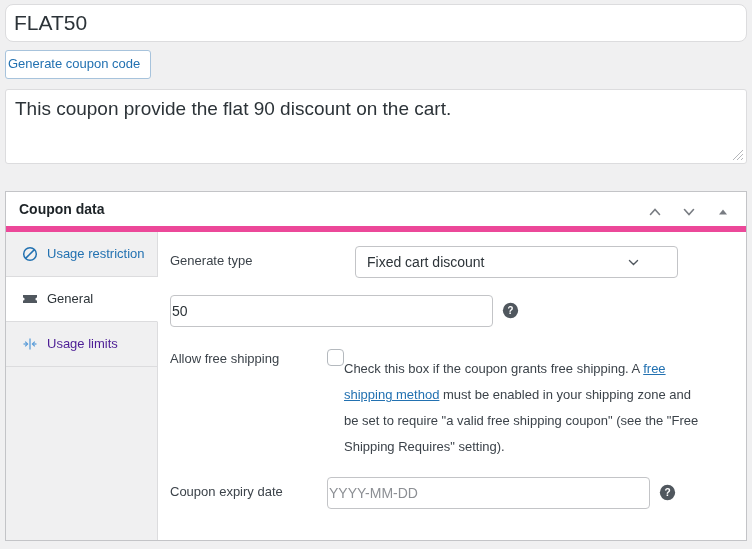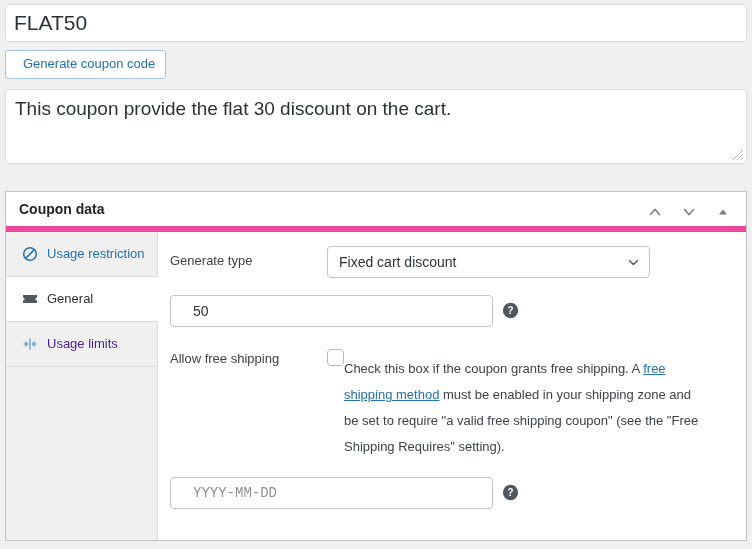--- a/index.html
+++ b/index.html
@@ -19,21 +19,21 @@
 
   
   .title-wrap {
     padding: 4px 5px 0 5px;
   }
   .title-input {
     width: 742px;
     height: 38px;
     background: #ffffff;
     border: 1px solid #dcdcde;
-    border-radius: 3px;
+    border-radius: 8px;
     padding: 3px 8px;
     font-family: "Liberation Sans", sans-serif;
     font-size: 21px;
     font-weight: 400;
     line-height: 30px;
     color: #2c3338;
     outline: none;
     display: block;
   }
 
@@ -42,21 +42,21 @@
   }
   .gen-btn {
     display: inline-block;
     background: #ffffff;
     border: 1px solid #a7c3dc;
     border-radius: 3px;
     color: #2271b1;
     font-family: "Liberation Sans", sans-serif;
     font-size: 13px;
     line-height: 16px;
-    padding: 5px 10px 6px 17px;
+    padding: 5px 10px 6px 2px;
     cursor: pointer;
   }
 
   
   .desc-wrap {
     padding: 10px 5px 0 5px;
   }
   .desc-box {
     position: relative;
     width: 742px;
@@ -202,44 +202,45 @@
     background: #ffffff;
     border: 1px solid #c3c4c7;
     border-radius: 4px;
     padding: 0 30px 0 11px;
     font-family: "Liberation Sans", sans-serif;
     font-size: 14px;
     line-height: 30px;
     color: #2c3338;
     display: flex;
     align-items: center;
+    margin-left: 28px;
   }
   .sel-caret {
     position: absolute;
     right: 10px;
     top: 10px;
     width: 13px;
     height: 13px;
     pointer-events: none;
   }
   .txt {
     width: 323px;
     height: 32px;
     background: #ffffff;
     border: 1px solid #c3c4c7;
     border-radius: 4px;
-    padding: 0 22px;
+    padding: 0 1px;
     font-family: "Liberation Sans", sans-serif;
     font-size: 14px;
     line-height: 30px;
     color: #2c3338;
     display: flex;
     align-items: center;
   }
-  .txt.placeholder { color: #8c8f94; font-family: Liberation Mono, monospace; }
+  .txt.placeholder { color: #8c8f94; }
 
   .help {
     width: 17px;
     height: 17px;
     flex: 0 0 17px;
     margin-top: 7px;
   }
 
   .cb {
     width: 17px;
@@ -274,21 +275,21 @@
 <div class="title-wrap">
   <input class="title-input" type="text" value="FLAT50" style="">
 </div>
 
 <div class="gen-row">
   <span class="gen-btn">Generate coupon code</span>
 </div>
 
 <div class="desc-wrap">
   <div class="desc-box">
-    <div class="desc-text">This coupon provide the flat 30 discount on the cart.</div>
+    <div class="desc-text">This coupon provide the flat 90 discount on the cart.</div>
     <svg class="resize-grip" viewBox="0 0 12 12">
       <path d="M11 1 L1 11 M11 5 L5 11 M11 9 L9 11" stroke="#787c82" stroke-width="1" fill="none"></path>
     </svg>
   </div>
 </div>
 
 <div class="panel">
 
   <div class="panel-header">
     <span class="panel-title">Coupon data</span>
@@ -371,20 +372,21 @@
         <div class="field-label">Allow free shipping</div>
         <div class="field-control shipping-block">
           <span class="cb"></span>
           <p class="desc-para">
             <span>Check this box if the coupon grants free shipping. A </span><a href="#">free shipping method</a><span> must be enabled in your shipping zone and be set to require "a valid free shipping coupon" (see the "Free Shipping Requires" setting).</span>
           </p>
         </div>
       </div>
 
       <div class="field-row">
+        <div class="field-label">Coupon expiry date</div>
         <div class="field-control">
           <div class="txt placeholder">YYYY-MM-DD</div>
           <svg class="help" viewBox="0 0 20 20">
             <circle cx="10" cy="10" r="9" fill="#50575e"></circle>
             <text x="10" y="14.5" font-family="Liberation Sans, sans-serif" font-size="12" font-weight="bold" fill="#ffffff" text-anchor="middle">?</text>
           </svg>
         </div>
       </div>
 
     </div>

